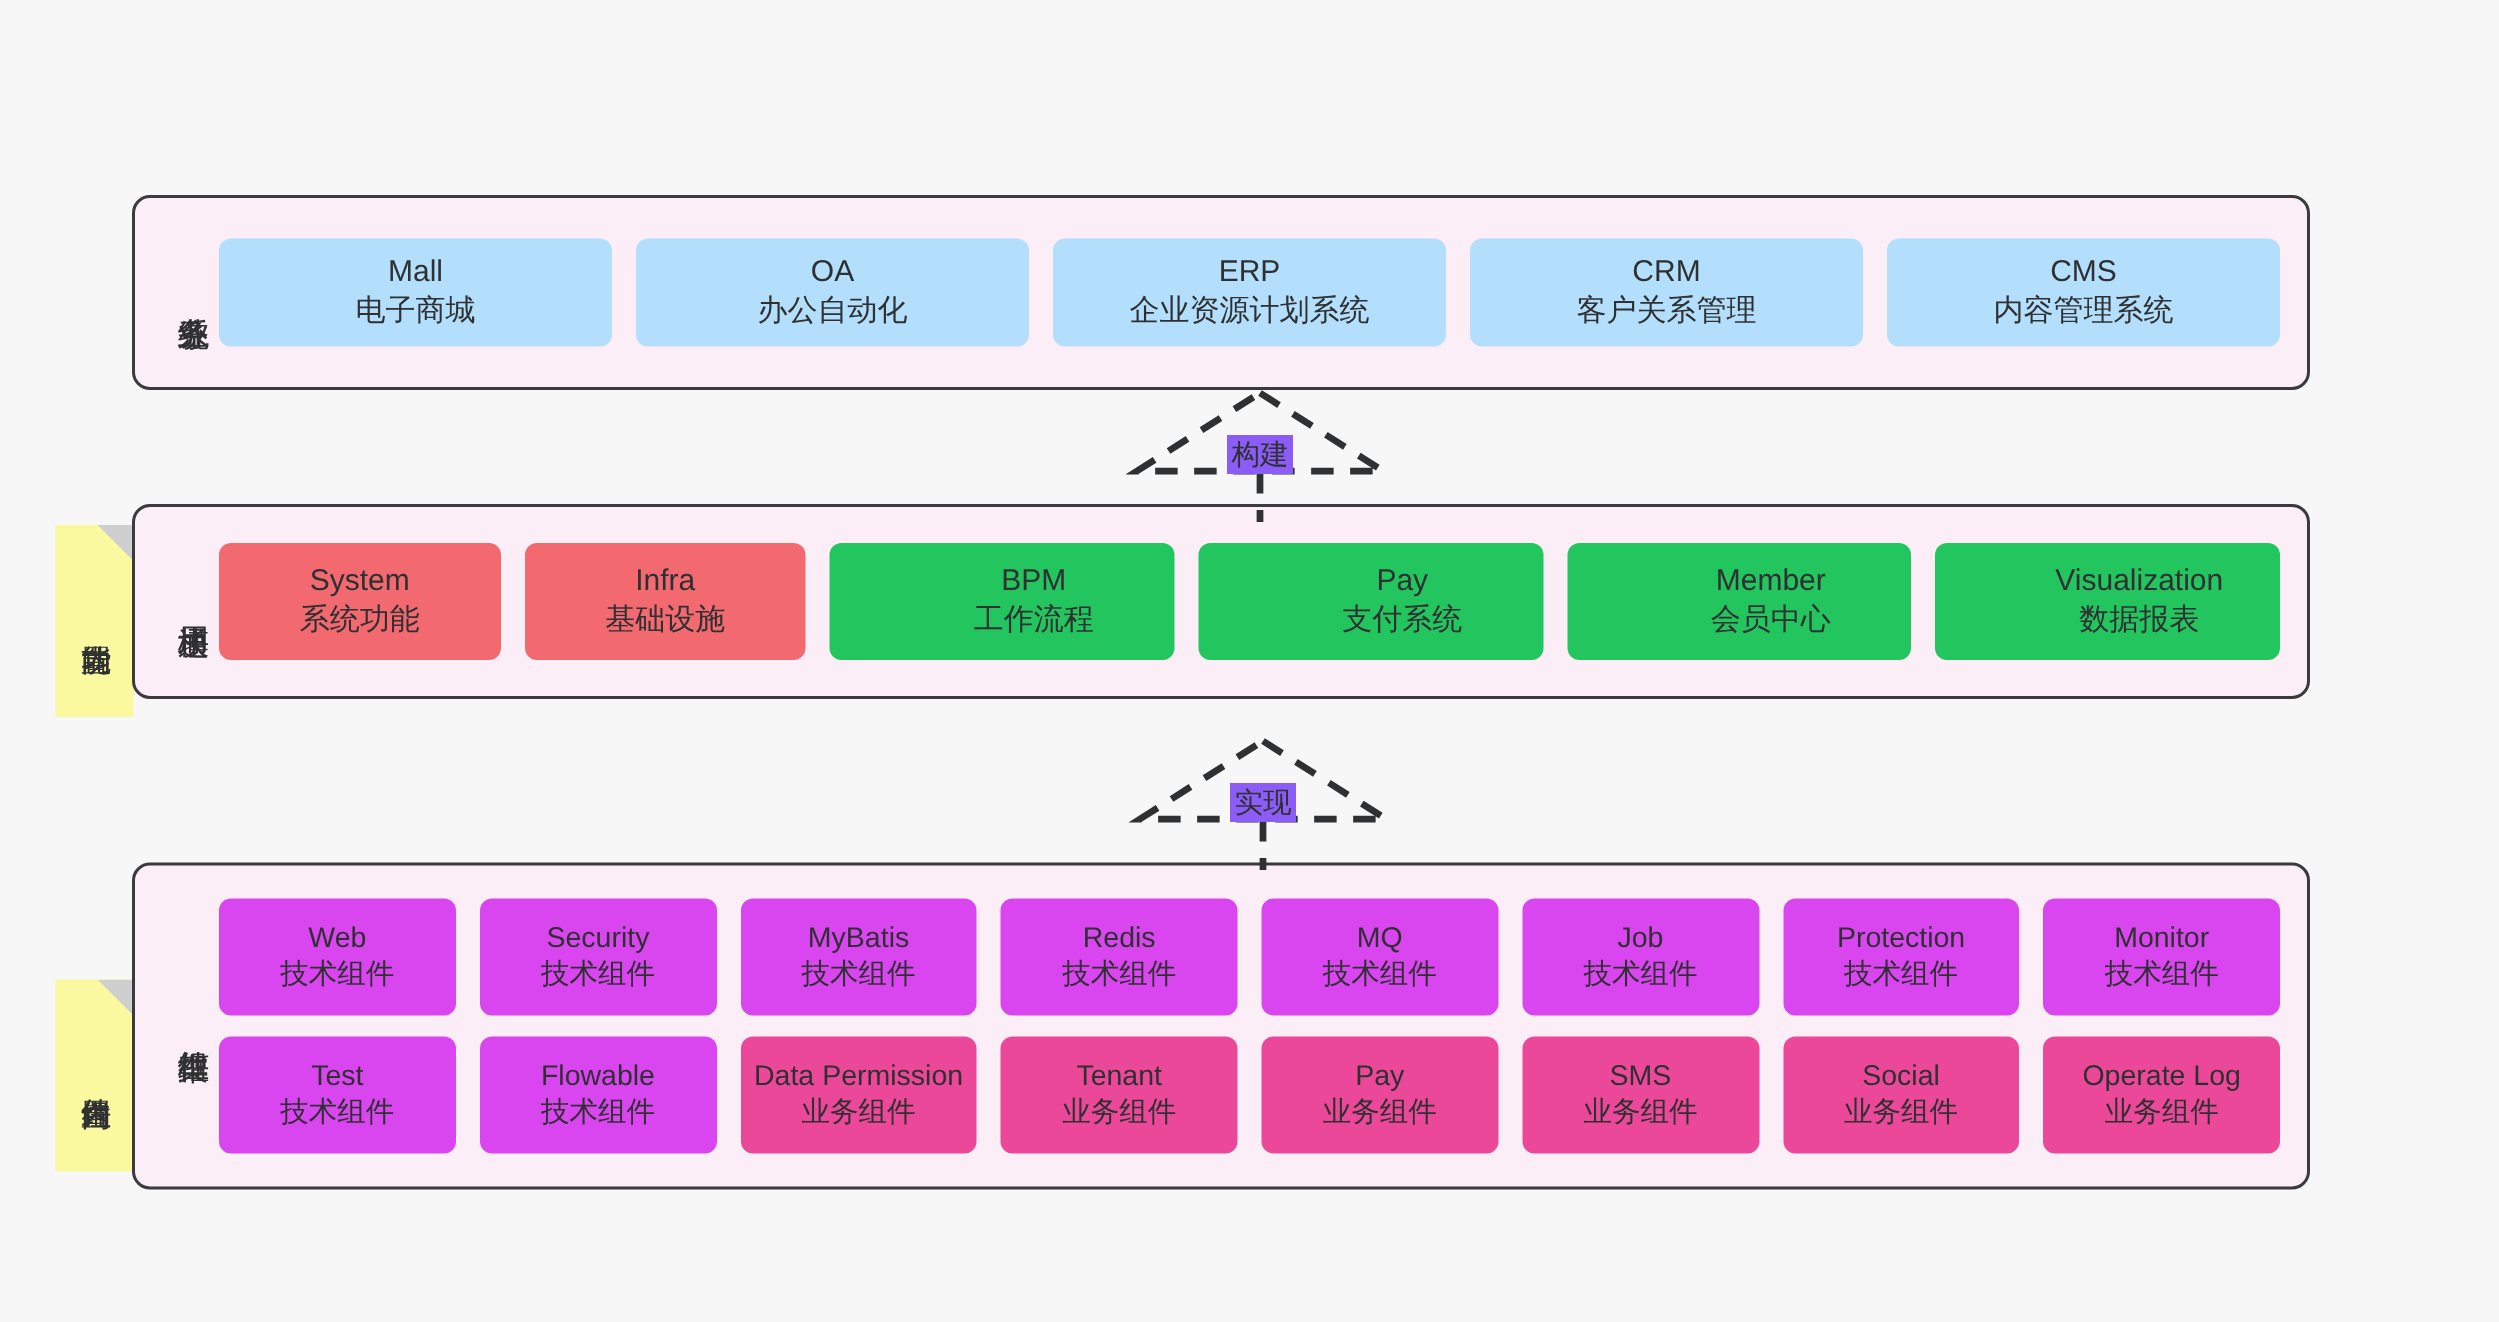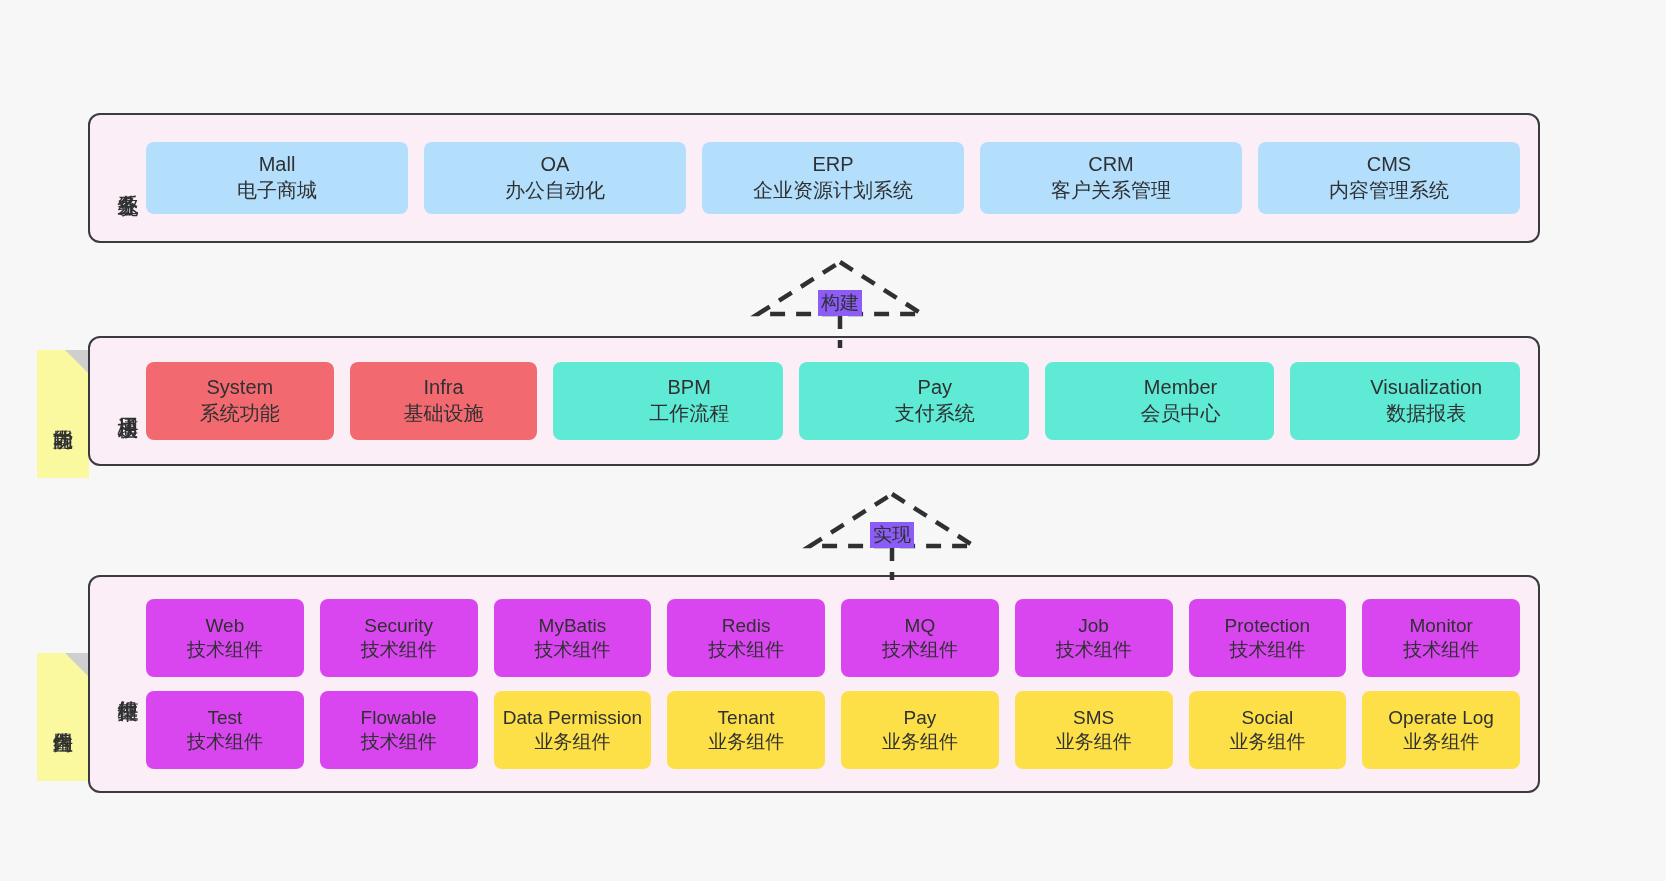--- a/index.html
+++ b/index.html
@@ -81,26 +81,26 @@
     color: #2f3032;
     box-sizing: border-box;
     padding: 4px 6px;
     user-select: none;
   }
   .card .l1 { display: block; }
   .card .l2 { display: block; }
 
   .c-blue        { background: #b3dffc; }
   .c-red         { background: #f26a6f; }
-  .c-pink        { background: #5eead4; padding-left: 48px; }
+  .c-pink        { background: #22c55e; padding-left: 48px; }
   .c-green       { background: #d946ef; }
-  .c-lightgreen  { background: #fde047; }
-
-  
-  #layer-business { left: 88px; top: 113px; width: 1452px; height: 130px; }
+  .c-lightgreen  { background: #ec4899; }
+
+  
+  #layer-business { left: 88px; top: 130px; width: 1452px; height: 130px; }
   #layer-business .row { height: 72px; }
 
   
   #layer-modules { left: 88px; top: 336px; width: 1452px; height: 130px; justify-content: flex-end; }
   #layer-modules .row { height: 78px; }
 
   
   #layer-framework { left: 88px; top: 575px; width: 1452px; height: 218px; }
   #layer-framework .layer-body { gap: 14px; }
   #layer-framework .row { height: 78px; }
@@ -150,21 +150,21 @@
     transform: translateX(-50%);
     top: 32px;
     background: #8b5cf6;
     padding: 0 3px;
     font-size: 19px;
     color: #2f3032;
     white-space: nowrap;
     user-select: none;
   }
   #connector-build  { left: 752px; top: 258px; width: 176px; height: 90px; }
-  #connector-impl   { left: 804px; top: 490px; width: 176px; height: 90px; }
+  #connector-impl   { left: 754px; top: 490px; width: 176px; height: 90px; }
 </style>
 </head>
 <body>
 
 <div id="canvas">
 
   <div class="layer" id="layer-business">
     <div class="layer-title">业务系统</div>
     <div class="layer-body">
       <div class="row">

